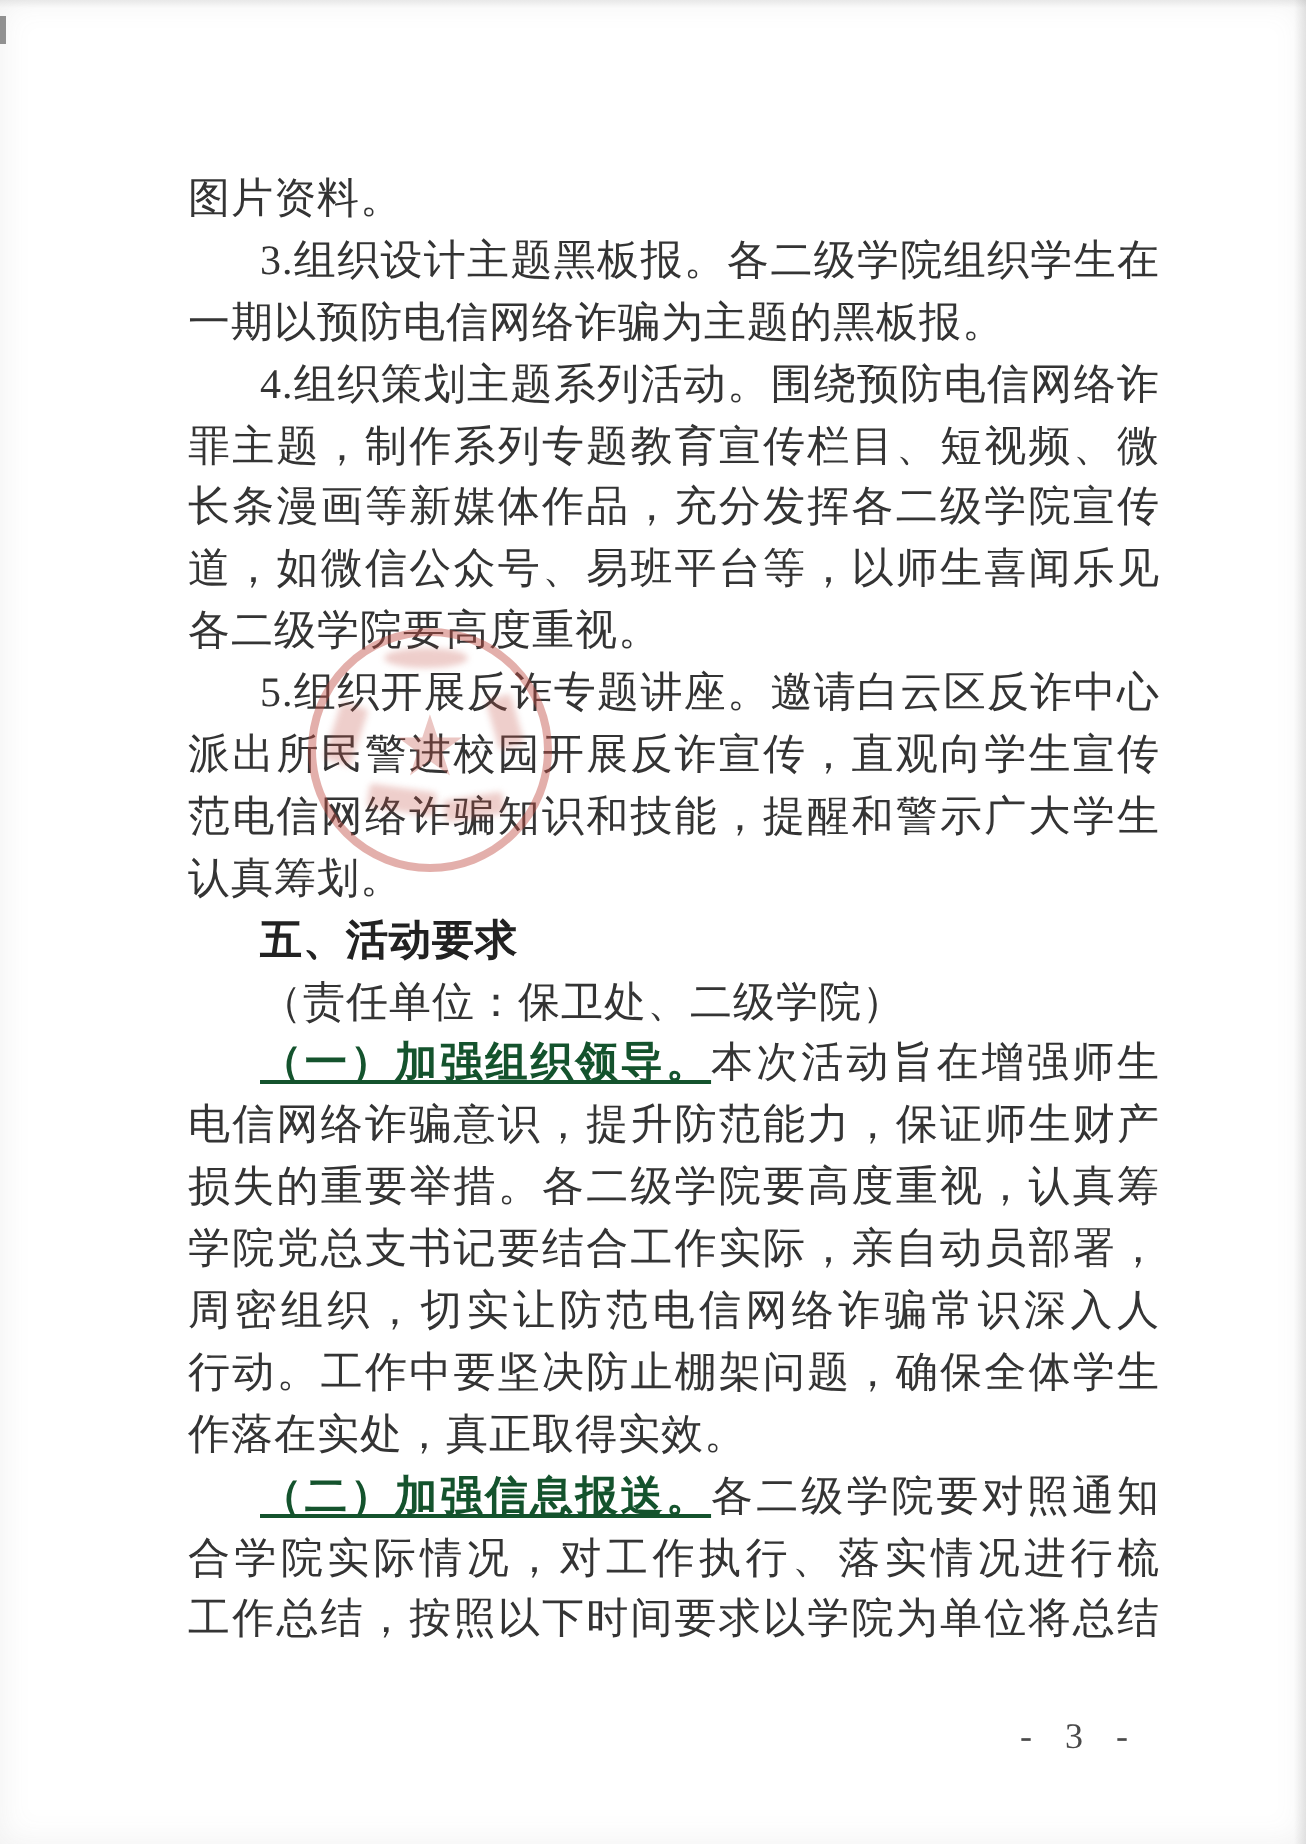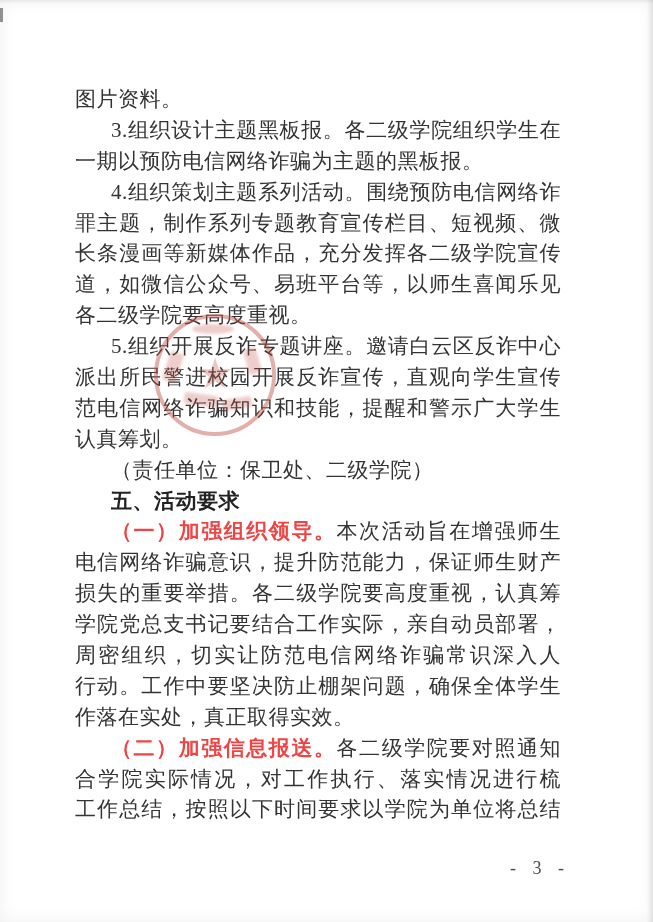--- a/index.html
+++ b/index.html
@@ -41,21 +41,21 @@
   .edge-left-tick {
     position: absolute;
     left: 0; top: 8px;
     width: 3px; height: 14px;
     background: rgba(60,60,60,0.55);
     pointer-events: none;
   }
 
   .text-block {
     position: absolute;
-    left: 75px;
+    left: 94px;
     top: 84px;
     width: 486px;
   }
   .line {
     height: 30.9px;
     line-height: 30.9px;
     font-size: 21px;
     color: #343434;
     letter-spacing: 0.5px;
     overflow: hidden;
@@ -67,21 +67,22 @@
   .line.indent {
     text-indent: 36px;
   }
   .line.heading span {
     font-family: "Liberation Sans", sans-serif;
     font-weight: bold;
     color: #222222;
   }
   .line .em {
     font-weight: bold;
-    color: #ef4444;
+    color: #14532d;
+    text-decoration: underline;
   }
 
   
   .seal {
     position: absolute;
     left: 154px;
     top: 314px;
     width: 114px;
     height: 114px;
     border: 4px solid rgba(193,78,68,0.45);
@@ -133,22 +134,22 @@
     <div class="line"><span>一期以预防电信网络诈骗为主题的黑板报。</span></div>
     <div class="line indent full"><span>4.组织策划主题系列活动。围绕预防电信网络诈骗的犯</span></div>
     <div class="line full"><span>罪主题，制作系列专题教育宣传栏目、短视频、微电影、H5、</span></div>
     <div class="line full"><span>长条漫画等新媒体作品，充分发挥各二级学院宣传平台和渠</span></div>
     <div class="line full"><span>道，如微信公众号、易班平台等，以师生喜闻乐见的形式扩</span></div>
     <div class="line"><span>各二级学院要高度重视。</span></div>
     <div class="line indent full"><span>5.组织开展反诈专题讲座。邀请白云区反诈中心和太和</span></div>
     <div class="line full"><span>派出所民警进校园开展反诈宣传，直观向学生宣传和展示防</span></div>
     <div class="line full"><span>范电信网络诈骗知识和技能，提醒和警示广大学生远离电信</span></div>
     <div class="line"><span>认真筹划。</span></div>
+    <div class="line indent heading"><span>五、活动要求</span></div>
     <div class="line indent"><span>（责任单位：保卫处、二级学院）</span></div>
-    <div class="line indent heading"><span>五、活动要求</span></div>
     <div class="line indent full"><span class="em">（一）加强组织领导。</span><span>本次活动旨在增强师生安全防范</span></div>
     <div class="line full"><span>电信网络诈骗意识，提升防范能力，保证师生财产安全不受</span></div>
     <div class="line full"><span>损失的重要举措。各二级学院要高度重视，认真筹划，二级</span></div>
     <div class="line full"><span>学院党总支书记要结合工作实际，亲自动员部署，合理安排，</span></div>
     <div class="line full"><span>周密组织，切实让防范电信网络诈骗常识深入人心，落实于</span></div>
     <div class="line full"><span>行动。工作中要坚决防止棚架问题，确保全体学生参加，工</span></div>
     <div class="line"><span>作落在实处，真正取得实效。</span></div>
     <div class="line indent full"><span class="em">（二）加强信息报送。</span><span>各二级学院要对照通知要求，结</span></div>
     <div class="line full"><span>合学院实际情况，对工作执行、落实情况进行梳理，并形成</span></div>
     <div class="line full"><span>工作总结，按照以下时间要求以学院为单位将总结材料发送</span></div>

